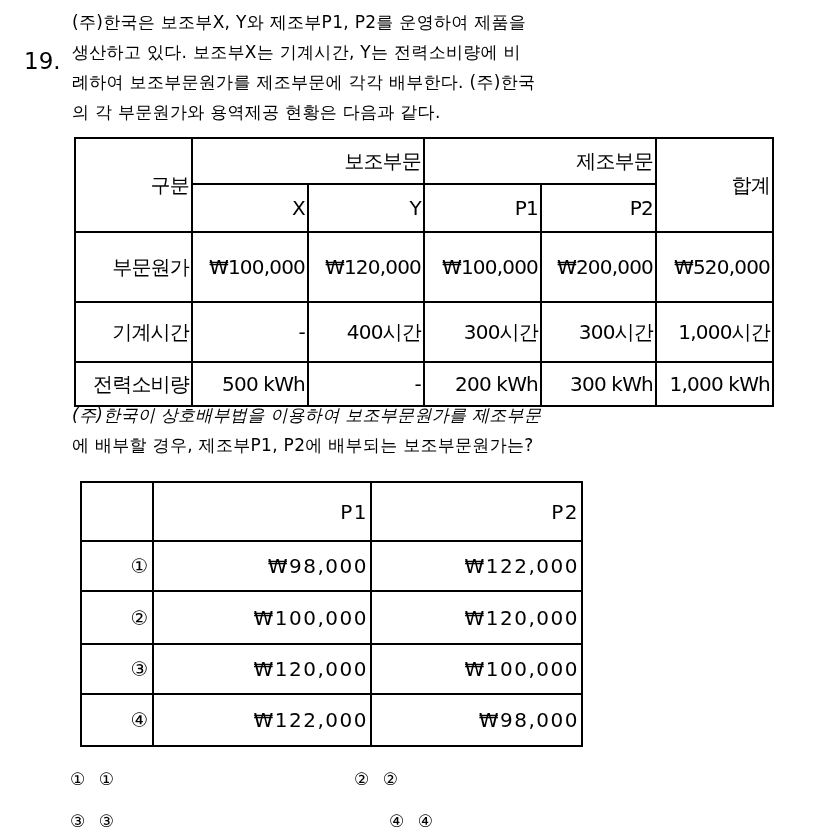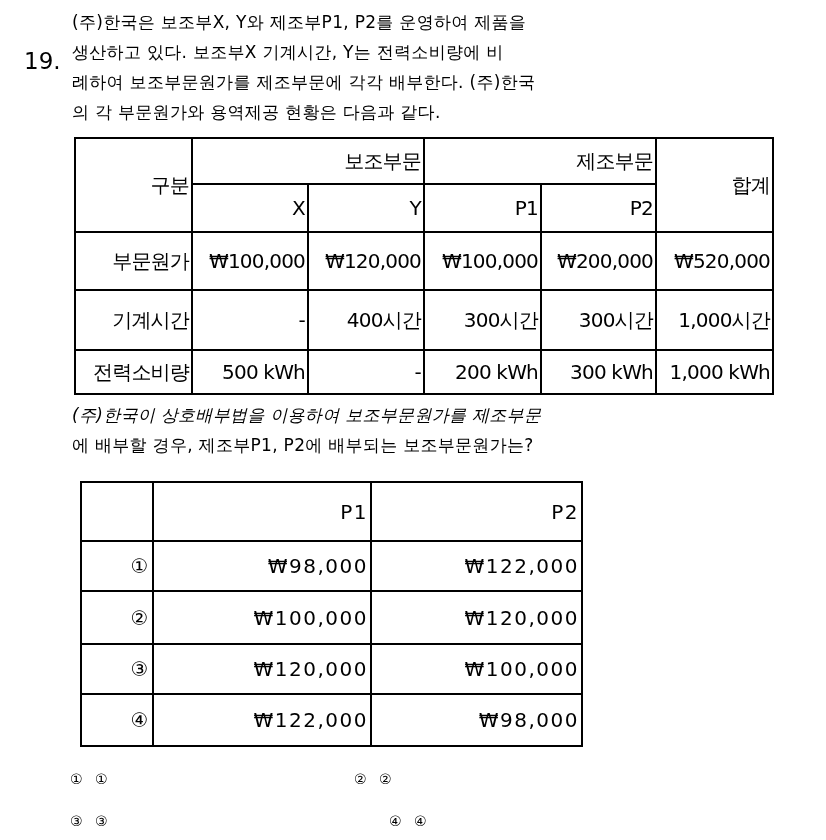--- a/index.html
+++ b/index.html
@@ -6,28 +6,28 @@
     body { width: 826px; height: 840px; position: relative; overflow: hidden;
            font-family: "DejaVu Sans", sans-serif; color: #000; }
     .line { position: absolute; font-size: 17px; line-height: 29px; white-space: nowrap; letter-spacing: 0.3px; }
     .qnum { position: absolute; left: 24px; top: 8px; font-size: 23px; line-height: 29px; margin-top: 39px; }
     table { position: absolute; border-collapse: collapse; table-layout: fixed; }
     td { border: 2px solid #000; text-align: right; vertical-align: middle; padding: 2px; white-space: nowrap; overflow: hidden; }
     #t1 { left: 74px; top: 137px; width: 698px; }
     #t1 td { font-size: 20px; letter-spacing: -0.8px; }
     #t2 { left: 80px; top: 481px; width: 501px; }
     #t2 td { font-size: 20px; letter-spacing: 1.5px; }
-    .opt { position: absolute; font-size: 14px; line-height: 26px; white-space: nowrap; }
+    .opt { position: absolute; font-size: 17px; line-height: 26px; white-space: nowrap; }
   </style>
 </head>
 <body>
 
 <div class="qnum">19.</div>
 <div class="line" style="left:72px; top:8px;">(주)한국은 보조부X, Y와 제조부P1, P2를 운영하여 제품을</div>
-<div class="line" style="left:72px; top:38px;">생산하고 있다. 보조부X 기계시간, Y는 전력소비량에 비</div>
+<div class="line" style="left:72px; top:38px;">생산하고 있다. 보조부X는 기계시간, Y는 전력소비량에 비</div>
 <div class="line" style="left:72px; top:68px;">례하여 보조부문원가를 제조부문에 각각 배부한다. (주)한국</div>
 <div class="line" style="left:72px; top:98px;">의 각 부문원가와 용역제공 현황은 다음과 같다.</div>
 
 <table id="t1">
   <colgroup>
     <col style="width:117px">
       <col style="width:116px">
       <col style="width:116px">
     <col style="width:117px">
       <col style="width:115px">
@@ -39,21 +39,21 @@
     <td colspan="2">보조부문</td>
     <td colspan="2">제조부문</td>
     <td rowspan="2">합계</td>
   </tr>
   <tr style="height:48px">
     <td>X</td>
     <td>Y</td>
     <td>P1</td>
     <td>P2</td>
   </tr>
-  <tr style="height:58px">
+  <tr style="height:70px">
     <td>부문원가</td>
     <td>₩100,000</td>
     <td>₩120,000</td>
     <td>₩100,000</td>
     <td>₩200,000</td>
     <td>₩520,000</td>
   </tr>
   <tr style="height:60px">
     <td>기계시간</td>
     <td>-</td>

